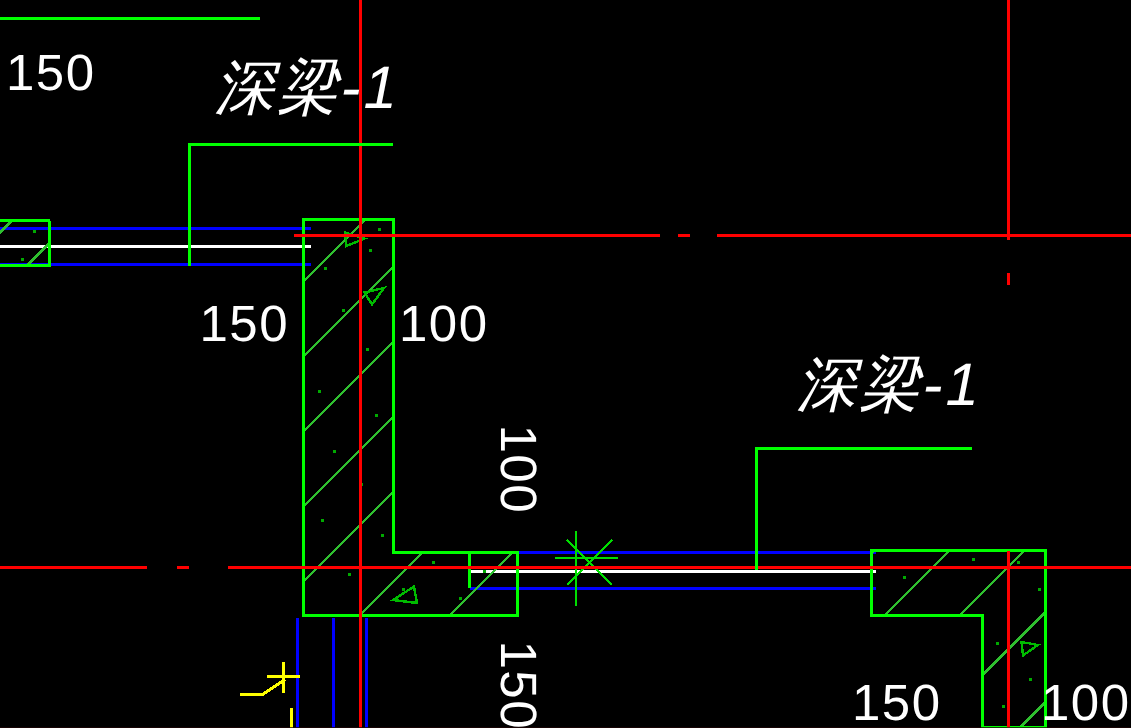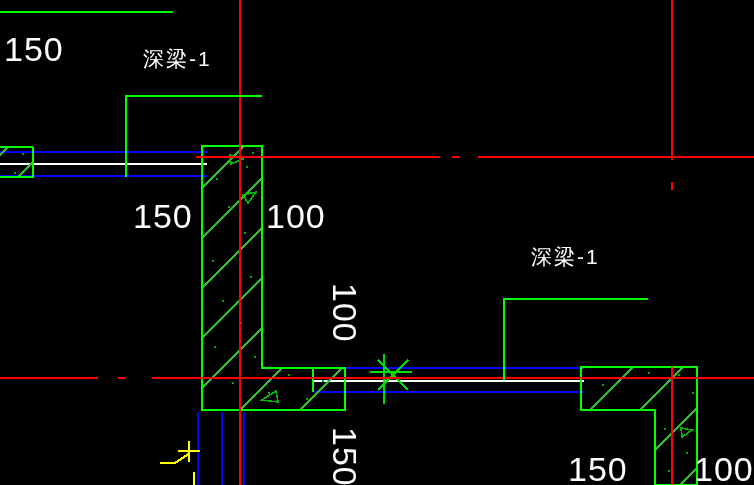--- a/index.html
+++ b/index.html
@@ -13,21 +13,21 @@
   #cad{position:absolute;left:0;top:0;}
   .lbl{
     position:absolute;
     color:#ffffff;
     font-family:"Liberation Sans", sans-serif;
     white-space:nowrap;
     letter-spacing:1px;
     pointer-events:none;
   }
   .dim{font-size:34px;line-height:34px;}
-  .cjk{font-size:21px;line-height:30px;letter-spacing:2px;}
+  .cjk{font-size:40px;line-height:30px;letter-spacing:2px;font-style:italic;}
   .vert{transform-origin:left top;transform:rotate(90deg);}
 </style>
 </head>
 <body>
 
 <div id="stage">
 
   <svg id="cad" width="754" height="485" viewBox="0 0 754 485" shape-rendering="crispEdges">
 
     <defs>

